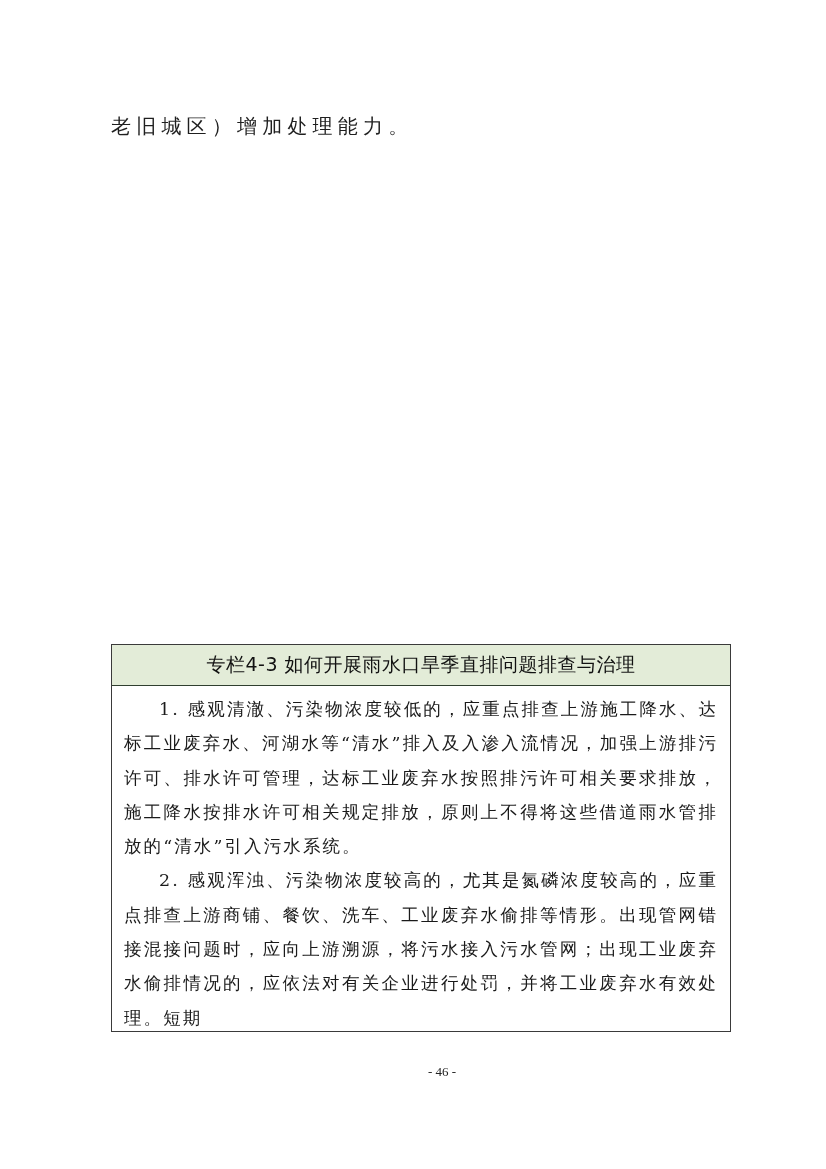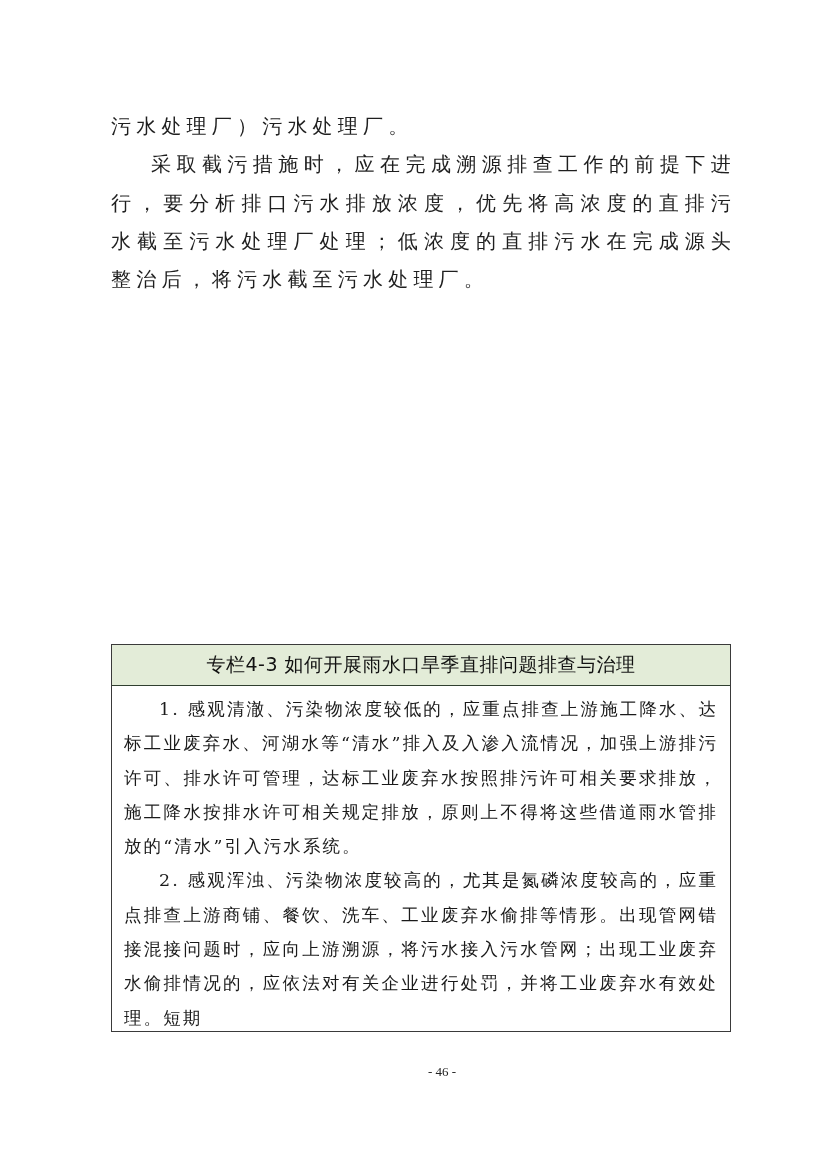--- a/index.html
+++ b/index.html
@@ -85,22 +85,21 @@
       color: #222;
       padding-left: 29px;
     }
   </style>
 </head>
 <body>
 
 <div class="page">
 
   <div class="body-text">
-    <p>污水处理厂）污水处理厂。</p>
-    <p class="indent">采取截污措施时，应在完成溯源排查工作的前提下进行，要分析排口污水排放浓度，优先将高浓度的直排污水截至污水处理厂处理；低浓度的直排污水在完成源头整治后，将污水截至污水处理厂。</p>
+    <p>老旧城区）增加处理能力。</p>
   </div>
 
   <div class="sidebar-box">
     <div class="sidebar-header">专栏4-3  如何开展雨水口旱季直排问题排查与治理</div>
     <div class="sidebar-body">
       <p>1. 感观清澈、污染物浓度较低的，应重点排查上游施工降水、达标工业废弃水、河湖水等“清水”排入及入渗入流情况，加强上游排污许可、排水许可管理，达标工业废弃水按照排污许可相关要求排放，施工降水按排水许可相关规定排放，原则上不得将这些借道雨水管排放的“清水”引入污水系统。</p>
       <p>2. 感观浑浊、污染物浓度较高的，尤其是氮磷浓度较高的，应重点排查上游商铺、餐饮、洗车、工业废弃水偷排等情形。出现管网错接混接问题时，应向上游溯源，将污水接入污水管网；出现工业废弃水偷排情况的，应依法对有关企业进行处罚，并将工业废弃水有效处理。短期</p>
     </div>
   </div>
 

